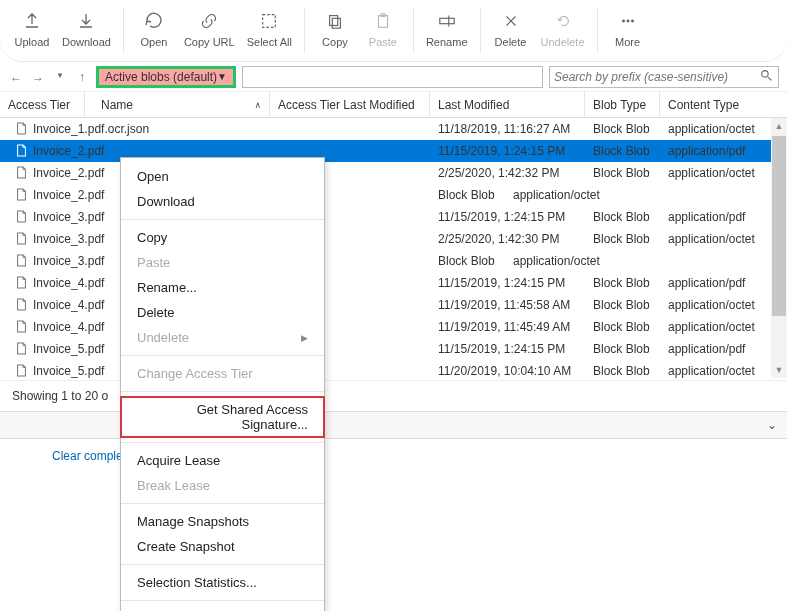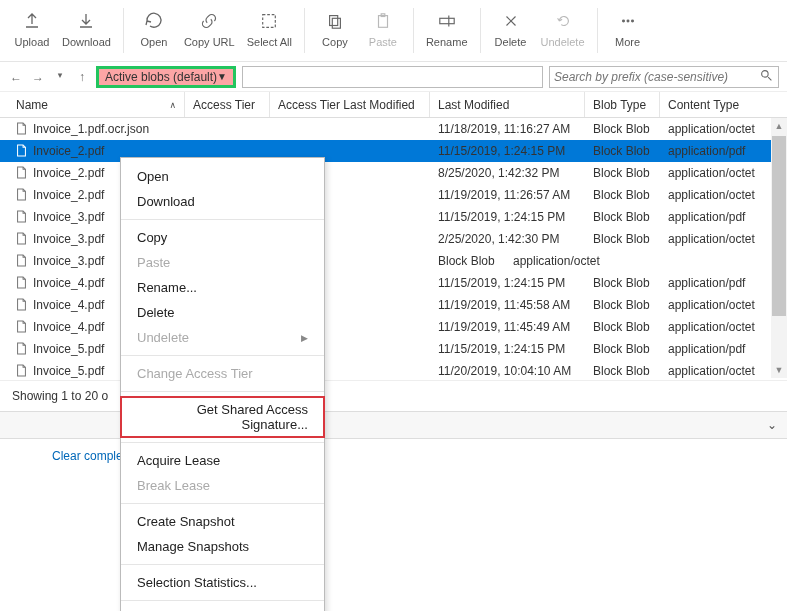--- a/index.html
+++ b/index.html
@@ -1,17 +1,17 @@
 <!DOCTYPE html>
 <html><head>
 <meta charset="utf-8">
 <style>
   * { box-sizing: border-box; margin: 0; padding: 0; font-family: "Segoe UI", Arial, sans-serif; }
   body { font-size: 12px; color: #333; background: #fff; width: 787px; height: 611px; overflow: hidden; position: relative; }
-  .toolbar { display: flex; padding: 6px 0 6px 8px; border-bottom: 1px solid #e5e5e5; height: 62px; }
+  .toolbar { display: flex; padding: 6px 0 6px 8px; border-bottom: 1px solid #e5e5e5; height: 62px; border-radius: 22px; }
   .toolbar .group { display: flex; }
   .toolbar .divider { width: 1px; background: #e5e5e5; margin: 2px 6px; }
   .tb-btn { display: flex; flex-direction: column; align-items: center; justify-content: flex-start; padding: 4px 6px 0 6px; min-width: 48px; height: 50px; color: #555; cursor: pointer; }
   .tb-btn .ico { width: 22px; height: 22px; display: flex; align-items: center; justify-content: center; margin-bottom: 4px; }
   .tb-btn span.lbl { font-size: 11px; color: #555; }
   .tb-btn.disabled { opacity: 0.45; }
   svg { stroke: #666; fill: none; stroke-width: 1.3; }
 
   .navbar { display: flex; align-items: center; height: 30px; padding: 0 8px; gap: 6px; border-bottom: 1px solid #eee; }
   .nav-arrows { display: flex; gap: 6px; color: #666; }
@@ -192,26 +192,26 @@
     <input placeholder="Search by prefix (case-sensitive)" style="">
     <span class="sico"><svg viewBox="0 0 16 16" width="13" height="13">
           <circle cx="6" cy="6" r="4"></circle>
           <path d="M10 10l4 4"></path>
         </svg></span>
   </div>
 </div>
 
 <div class="grid">
   <div class="grid-head">
+    <div class="col c-tier col-sep">
+        <span>Access Tier</span>
+      </div>
     <div class="col c-name col-sep">
         <span>Name</span>
         <span class="sort-chev">∧</span>
-      </div>
-    <div class="col c-tier col-sep">
-        <span>Access Tier</span>
       </div>
     <div class="col c-tiermod col-sep">
         <span>Access Tier Last Modified</span>
       </div>
     <div class="col c-mod col-sep">
         <span>Last Modified</span>
       </div>
     <div class="col c-btype col-sep">
         <span>Blob Type</span>
       </div>
@@ -263,37 +263,36 @@
           <span class="file-ico">
             <svg viewBox="0 0 14 16" width="11" height="13">
               <path d="M2 1h7l3 3v11H2z"></path>
               <path d="M9 1v3h3"></path>
             </svg>
           </span>
           <span>Invoice_2.pdf</span>
         </div>
         <div class="col c-tier"></div>
         <div class="col c-tiermod"></div>
-        <div class="col c-mod">8/25/2020, 1:42:32 PM</div>
+        <div class="col c-mod">2/25/2020, 1:42:32 PM</div>
         <div class="col c-btype">Block Blob</div>
         <div class="col c-ctype">application/octet</div>
       </div>
       <div class="row">
         <div class="col c-name">
           <span class="file-ico">
             <svg viewBox="0 0 14 16" width="11" height="13">
               <path d="M2 1h7l3 3v11H2z"></path>
               <path d="M9 1v3h3"></path>
             </svg>
           </span>
           <span>Invoice_2.pdf</span>
         </div>
         <div class="col c-tier"></div>
         <div class="col c-tiermod"></div>
-        <div class="col c-mod">11/19/2019, 11:26:57 AM</div>
         <div class="col c-btype">Block Blob</div>
         <div class="col c-ctype">application/octet</div>
       </div>
       <div class="row">
         <div class="col c-name">
           <span class="file-ico">
             <svg viewBox="0 0 14 16" width="11" height="13">
               <path d="M2 1h7l3 3v11H2z"></path>
               <path d="M9 1v3h3"></path>
             </svg>
@@ -438,19 +437,19 @@
     <div class="ctx-item">Delete</div>
     <div class="ctx-item disabled">Undelete<span class="sub">▶</span></div>
     <div class="ctx-sep"></div>
     <div class="ctx-item disabled">Change Access Tier</div>
     <div class="ctx-sep"></div>
     <div class="ctx-item ctx-highlight">Get Shared Access Signature...</div>
     <div class="ctx-sep"></div>
     <div class="ctx-item">Acquire Lease</div>
     <div class="ctx-item disabled">Break Lease</div>
     <div class="ctx-sep"></div>
+    <div class="ctx-item">Manage Snapshots</div>
     <div class="ctx-item">Create Snapshot</div>
-    <div class="ctx-item">Manage Snapshots</div>
     <div class="ctx-sep"></div>
     <div class="ctx-item">Selection Statistics...</div>
     <div class="ctx-sep"></div>
     <div class="ctx-item">Properties...</div>
   </div>
 
 </body></html>

